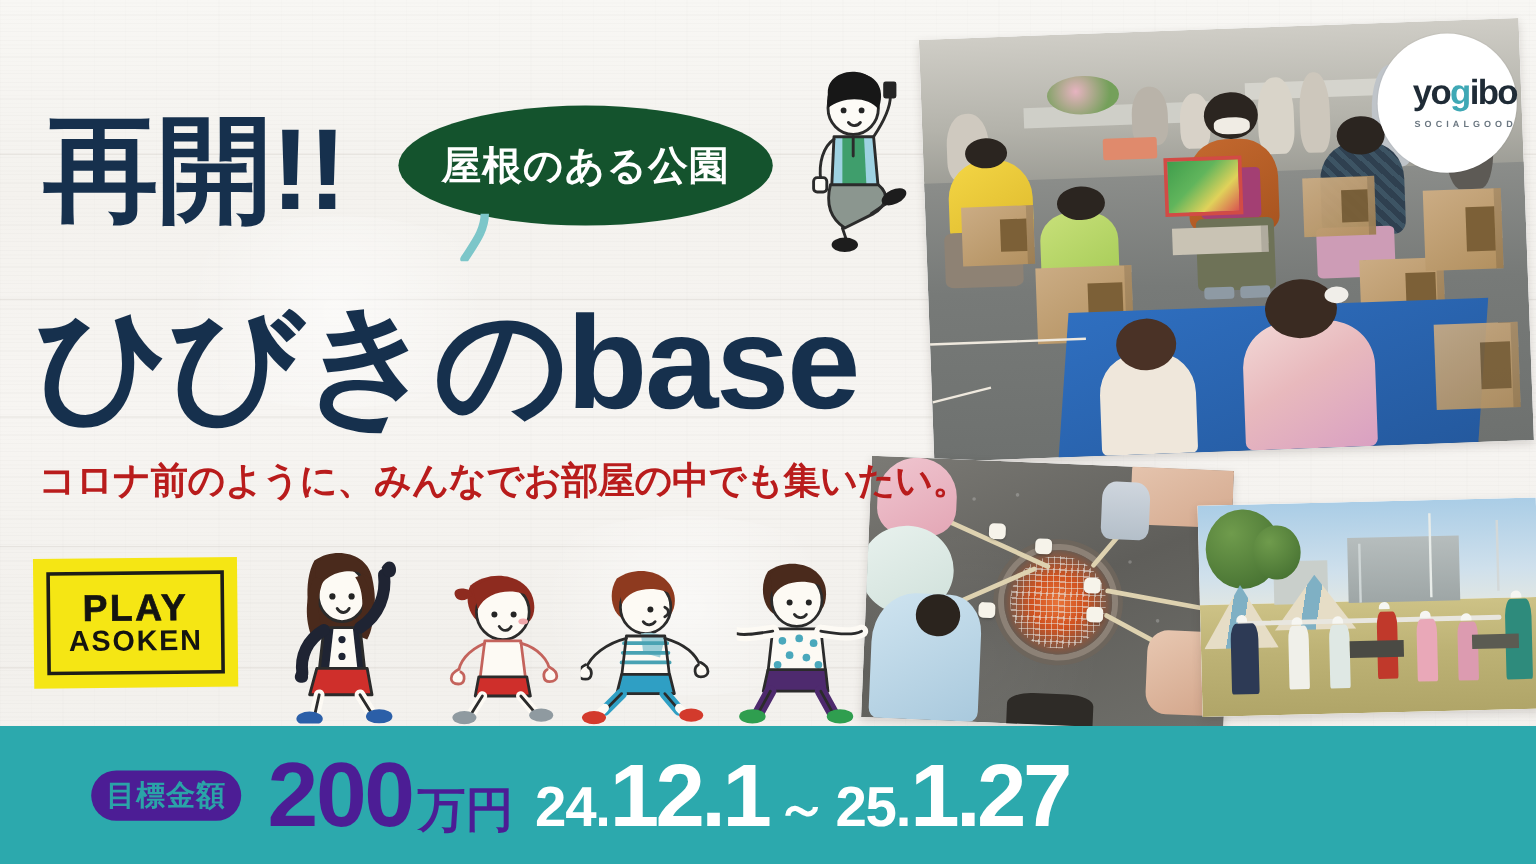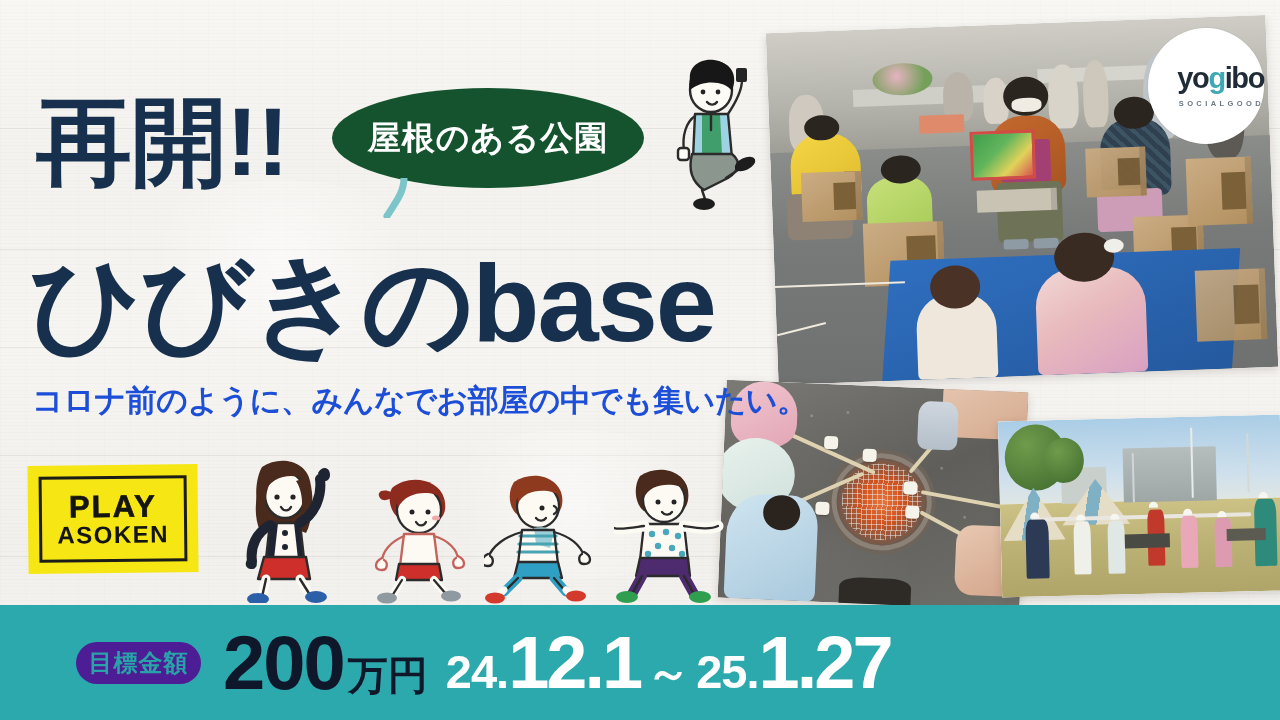--- a/index.html
+++ b/index.html
@@ -90,21 +90,21 @@
     font-size:110px; line-height:1;
     font-weight:bold;
     color:#16304d;
     letter-spacing:-2px;
     white-space:nowrap;
   }
   .subcopy{
     position:absolute; left:32px; top:382px;
     font-size:31px; line-height:1.2;
     font-weight:bold;
-    color:#1d4ed8;
+    color:#b91c1c;
     letter-spacing:-.5px;
     white-space:nowrap;
   }
 
   
   .stamp{
     position:absolute; left:28px; top:465px;
     width:170px; height:108px;
     background:#f5e614;
     display:flex; align-items:center; justify-content:center;
@@ -246,21 +246,21 @@
     background:#4c1d95;
     border-radius:999px;
     color:#2aa3a8;
     font-weight:bold;
     display:flex; align-items:center; justify-content:center;
     white-space:nowrap;
   }
   #pill-goal{ margin-left:76px; width:125px; height:42px; font-size:24px; letter-spacing:1px; }
   #pill-period{ margin-left:46px; width:133px; height:40px; font-size:23px; letter-spacing:1px; }
   .goal-amount{
-    margin-left:22px; color:#0f172a; font-weight:bold;
+    margin-left:22px; color:#4c1d95; font-weight:bold;
     display:flex; align-items:baseline; white-space:nowrap;
   }
   .goal-num{ font-size:76px; line-height:1; letter-spacing:-2px; }
   .goal-unit{ font-size:40px; line-height:1; margin-left:4px; letter-spacing:0px; }
   .period-value{
     margin-left:18px; color:#fff; font-weight:bold;
     display:flex; align-items:baseline; white-space:nowrap;
   }
   .py{ font-size:47px; line-height:1; letter-spacing:-1px; }
   .pd{ font-size:74px; line-height:1; letter-spacing:-3px; }

